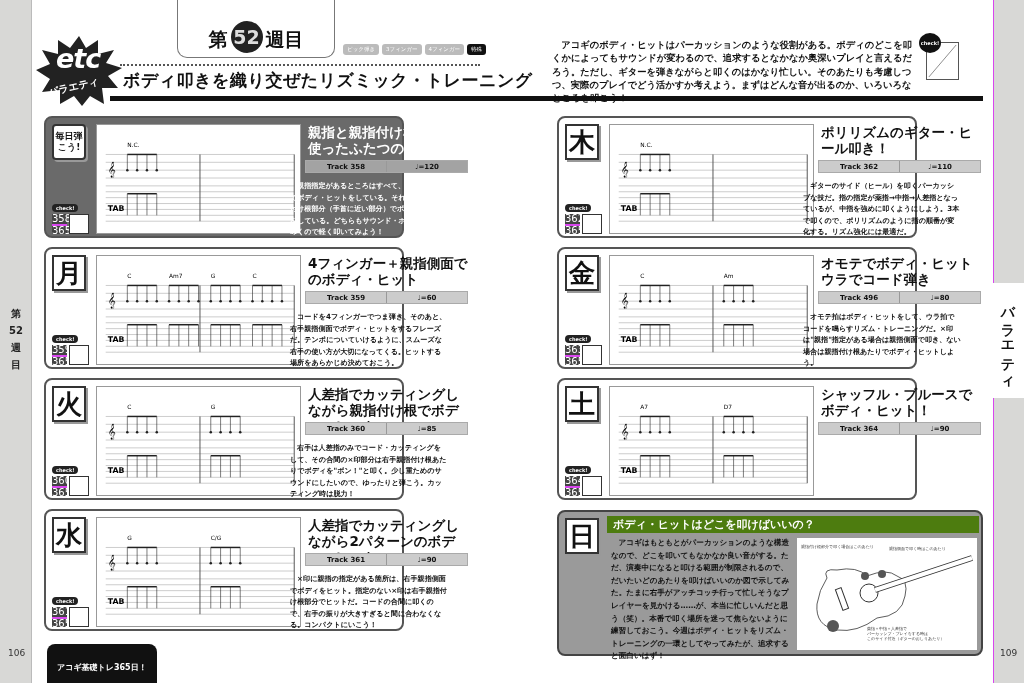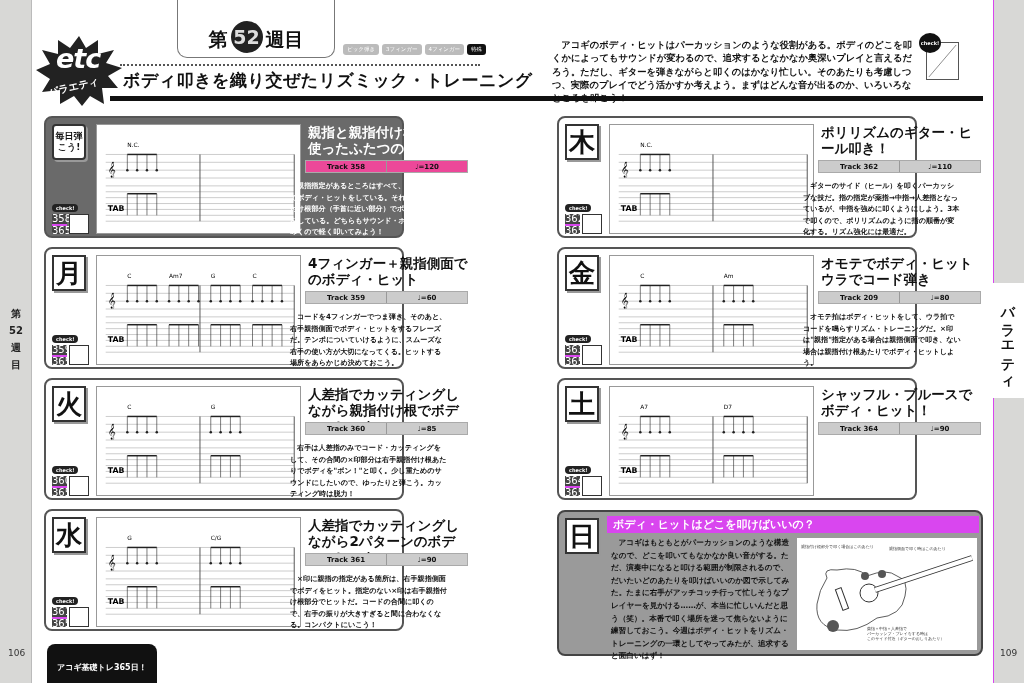--- a/index.html
+++ b/index.html
@@ -37,27 +37,27 @@
 .cklabel{position:absolute;left:6px;top:86px;font-size:5px;color:#fff;background:#222;border-radius:6px;padding:1px 4px;font-weight:bold}
 .ckn{position:absolute;left:6px;top:96px;width:15px;height:20px;background:#444;color:#fff;font-size:10px;line-height:10px;text-align:center;font-weight:normal}
 .ckn span{display:block}
 .ckn span+span{border-top:2px solid #d946ef}
 .ckbox{position:absolute;left:23px;top:96px;width:20px;height:20px;border:1px solid #333;background:#fff}
 .score{position:absolute;left:50px;top:6px;width:205px;height:110px;border:1px solid #999;background:#fff}
 .score svg{width:100%;height:100%}
 .ttl{position:absolute;left:262px;top:6px;width:160px;font-size:13.5px;font-weight:bold;line-height:16px}
 .card.dark .ttl{color:#fff}
 .trk{position:absolute;left:259px;top:42px;width:163px;height:13px;display:flex;font-size:7px;font-weight:bold;background:#ccc;border:1px solid #aaa}
-.card.dark .trk{background:#ec4899}
+.card.dark .trk{background:#a3a3a3}
 .trk div{flex:1;display:flex;align-items:center;justify-content:center}
 .trk div+div{border-left:1px solid #999}
 .desc{position:absolute;left:244px;top:62px;width:158px;font-size:7.1px;font-weight:bold;line-height:11.6px;text-indent:1em}
 .card.dark .desc{color:#fff}
 .tip{position:absolute;left:557px;top:510px;width:426px;height:146px;border:2px solid #444;border-radius:8px;background:#9a9a9a}
-.tiphead{position:absolute;left:48px;top:4px;width:372px;height:17px;background:#d946ef;color:#fff;font-size:11px;font-weight:bold;padding-left:6px;line-height:17px}
+.tiphead{position:absolute;left:48px;top:4px;width:372px;height:17px;background:#4d7c0f;color:#fff;font-size:11px;font-weight:bold;padding-left:6px;line-height:17px}
 .tiptxt{position:absolute;left:52px;top:25px;width:182px;font-size:7.6px;font-weight:bold;line-height:12.6px;text-indent:1em}
 .tipimg{position:absolute;left:238px;top:26px;width:180px;height:112px;background:#fff}
 .tipimg svg{width:100%;height:100%}
 .foot{position:absolute;left:47px;top:644px;background:#111;color:#fff;font-size:8px;font-weight:bold;padding:18px 10px;border-radius:8px}
 </style>
 </head>
 <body>
 
 <div class="gut" id="gutL">
   <div class="sidebig">
@@ -488,21 +488,21 @@
           <line x1="135" y1="70" x2="135" y2="92" stroke="#222" stroke-width=".6"></line>
           <line x1="145" y1="30" x2="145" y2="46" stroke="#222" stroke-width=".6"></line>
           <circle cx="145" cy="46" r="1.3" fill="#222"></circle>
           <line x1="145" y1="70" x2="145" y2="92" stroke="#222" stroke-width=".6"></line>
           <line x1="115" y1="30" x2="145" y2="30" stroke="#222" stroke-width="1.5"></line>
           <line x1="115" y1="70" x2="145" y2="70" stroke="#222" stroke-width="1.5"></line>
         </svg>
     </div>
     <div class="ttl">オモテでボディ・ヒットウラでコード弾き</div>
     <div class="trk">
-      <div>Track 209</div>
+      <div>Track 496</div>
       <div>♩=80</div>
     </div>
     <div class="desc">オモテ拍はボディ・ヒットをして、ウラ拍でコードを鳴らすリズム・トレーニングだ。×印は"親指"指定がある場合は親指側面で叩き、ない場合は親指付け根あたりでボディ・ヒットしよう。</div>
   </div>
     <div class="card" style="left: 557px; top: 378px;">
     <div class="daybox">
         <span>土</span>
       </div>
     <div class="cklabel">check!</div>
     <div class="ckn">

